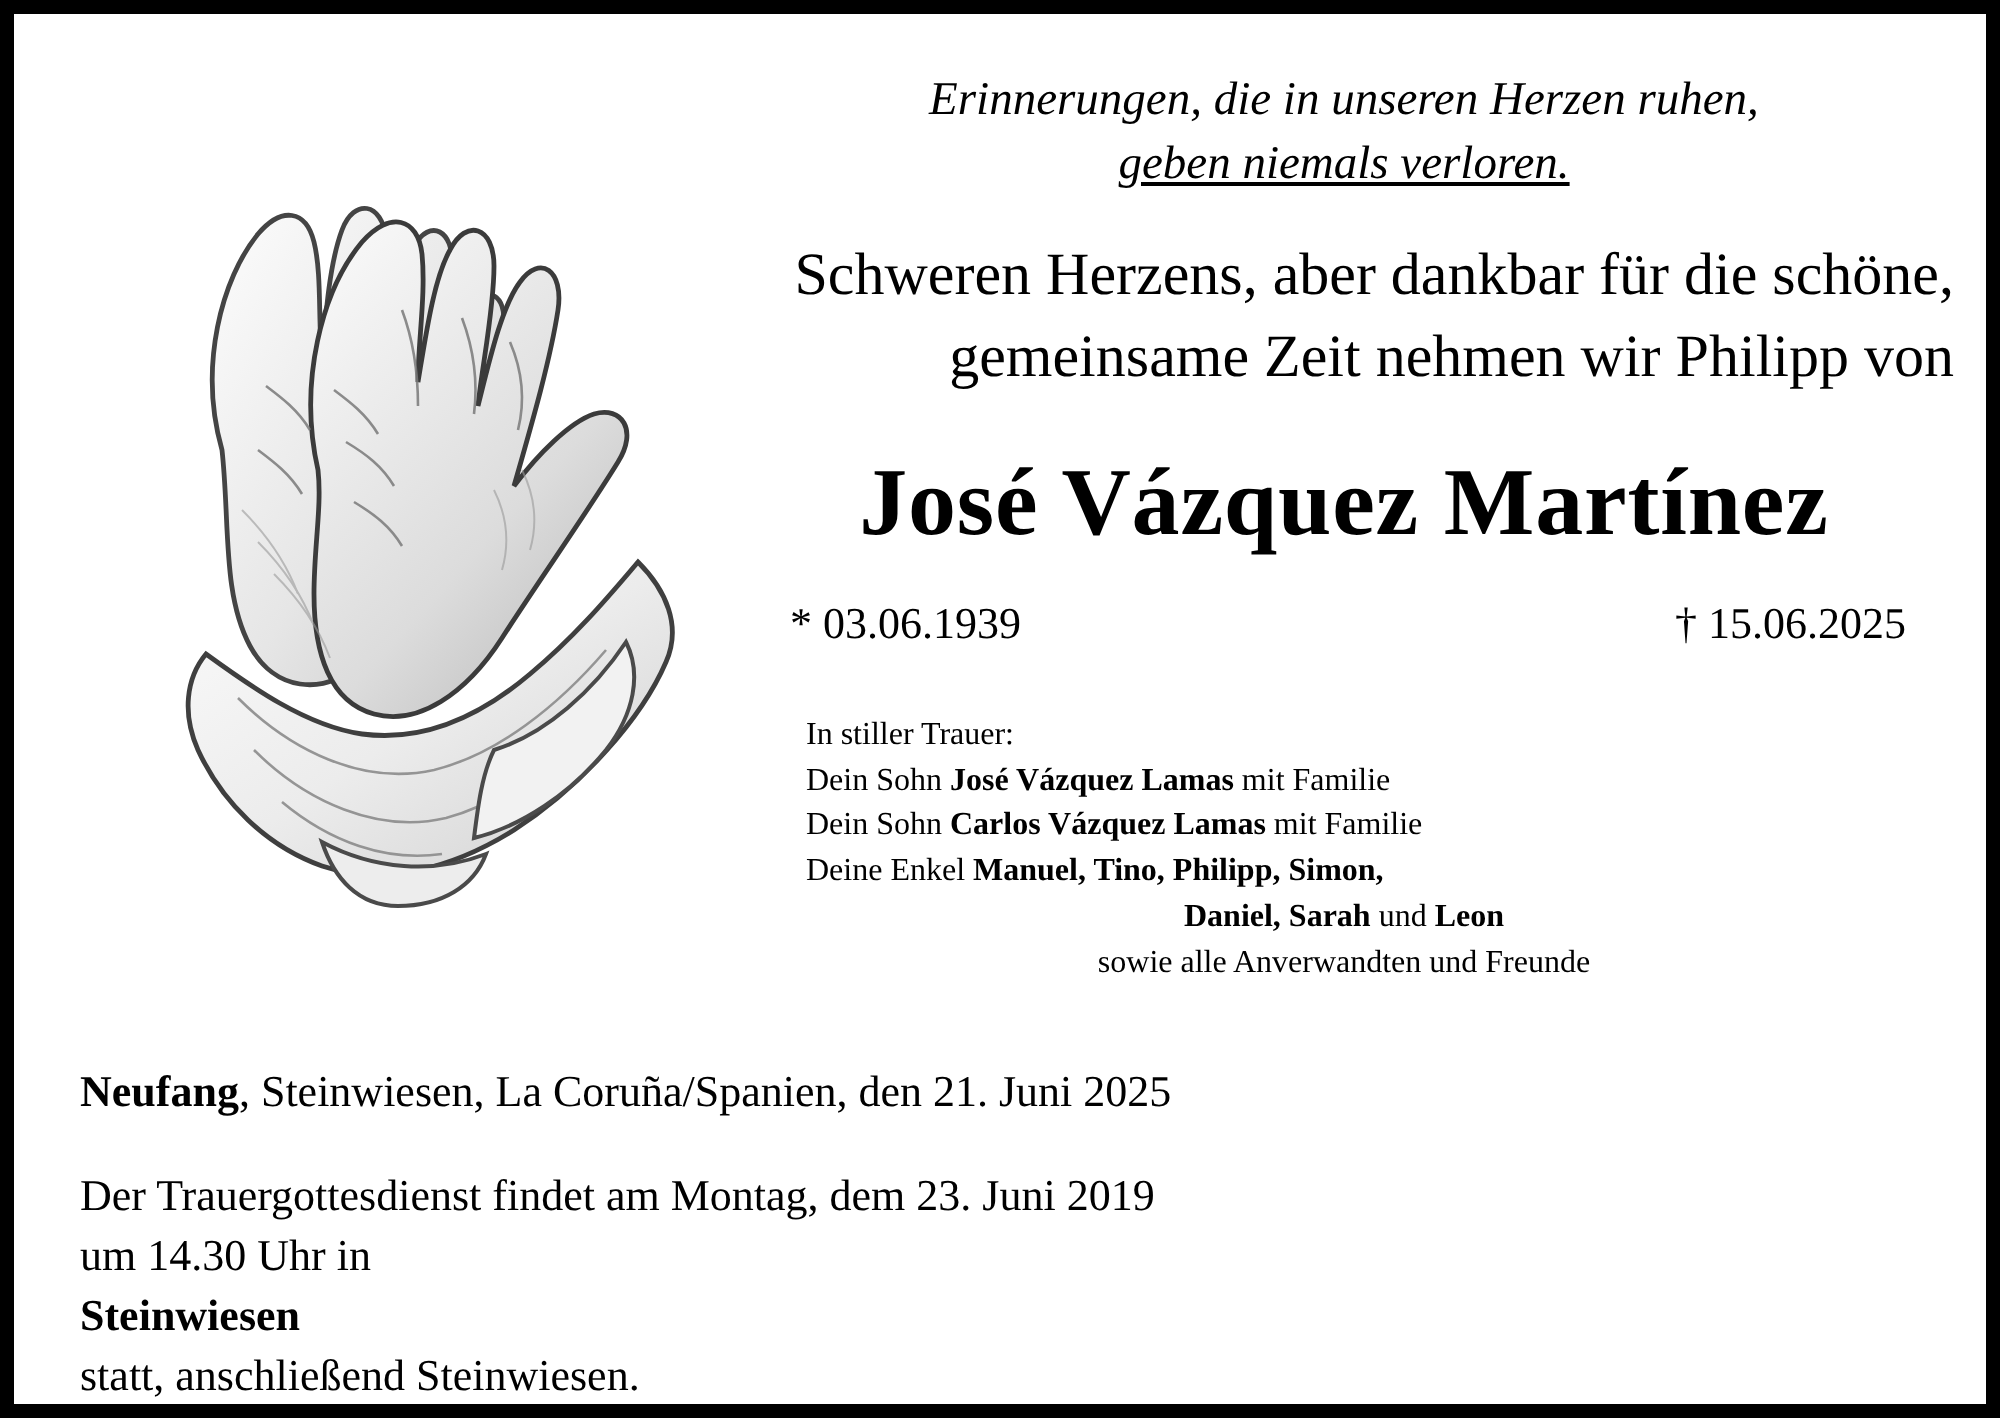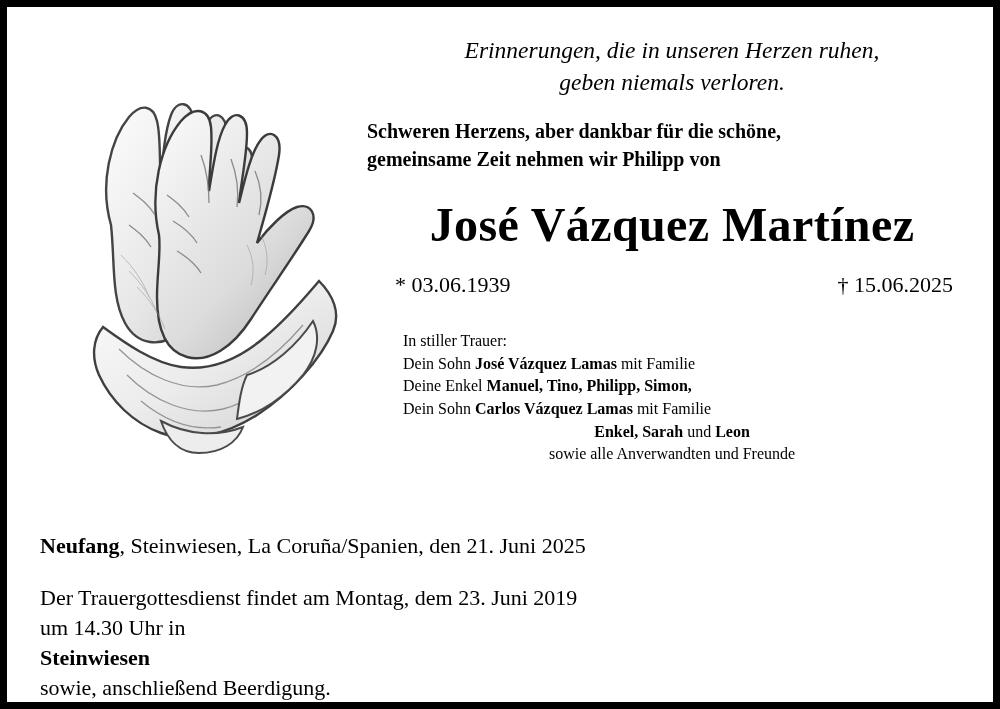--- a/index.html
+++ b/index.html
@@ -46,27 +46,26 @@
     width: 610px;
     text-align: center;
   }
   .epitaph {
     font-style: italic;
     font-size: 23.5px;
     line-height: 1.35;
     margin: 8px 0 0 0;
   }
   .epitaph .l1 { display: block; }
-  .epitaph .l2 { display: block; }
+  .epitaph .l2 { display: block; text-decoration: underline; }
   .intro {
-    font-size: 20px;
+    font-size: 30px;
     line-height: 1.36;
     margin-top: 20px;
-    text-align: left;
-    font-weight: bold;
+    text-align: right;
   }
   .intro span { display: block; }
   .name {
     font-size: 48px;
     font-weight: bold;
     letter-spacing: 0.4px;
     margin-top: 24px;
     text-align: center;
     white-space: nowrap;
   }
@@ -205,30 +204,30 @@
     <div class="name">José Vázquez Martínez</div>
 
     <div class="dates">
       <span class="birth">* 03.06.1939</span>
       <span class="death">† 15.06.2025</span>
     </div>
 
     <div class="mourners">
       <span class="line left">In stiller Trauer:</span>
       <span class="line left"><span>Dein Sohn </span><b>José Vázquez Lamas</b><span> mit Familie</span></span>
+      <span class="line left"><span>Dein Sohn </span><b>Carlos Vázquez Lamas</b><span> mit Familie</span></span>
       <span class="line left"><span>Deine Enkel </span><b>Manuel, Tino, Philipp, Simon,</b></span>
-      <span class="line left"><span>Dein Sohn </span><b>Carlos Vázquez Lamas</b><span> mit Familie</span></span>
-      <span class="line"><b>Enkel, Sarah</b><span> und </span><b>Leon</b></span>
+      <span class="line"><b>Daniel, Sarah</b><span> und </span><b>Leon</b></span>
       <span class="line">sowie alle Anverwandten und Freunde</span>
     </div>
   </div>
 
   <div class="bottom">
     <p class="place-line"><b>Neufang</b><span>, Steinwiesen, La Coruña/Spanien, den 21. Juni 2025</span></p>
 
     <p class="service">
       <span>Der Trauergottesdienst findet am Montag, dem 23. Juni 2019</span>
-      <span><span>um 14.30 Uhr in </span><b>Steinwiesen</b><span> sowie, anschließend Beerdigung.</span></span>
+      <span><span>um 14.30 Uhr in </span><b>Steinwiesen</b><span> statt, anschließend Steinwiesen.</span></span>
     </p>
 
   </div>
 
 </div>
 
 </body></html>

